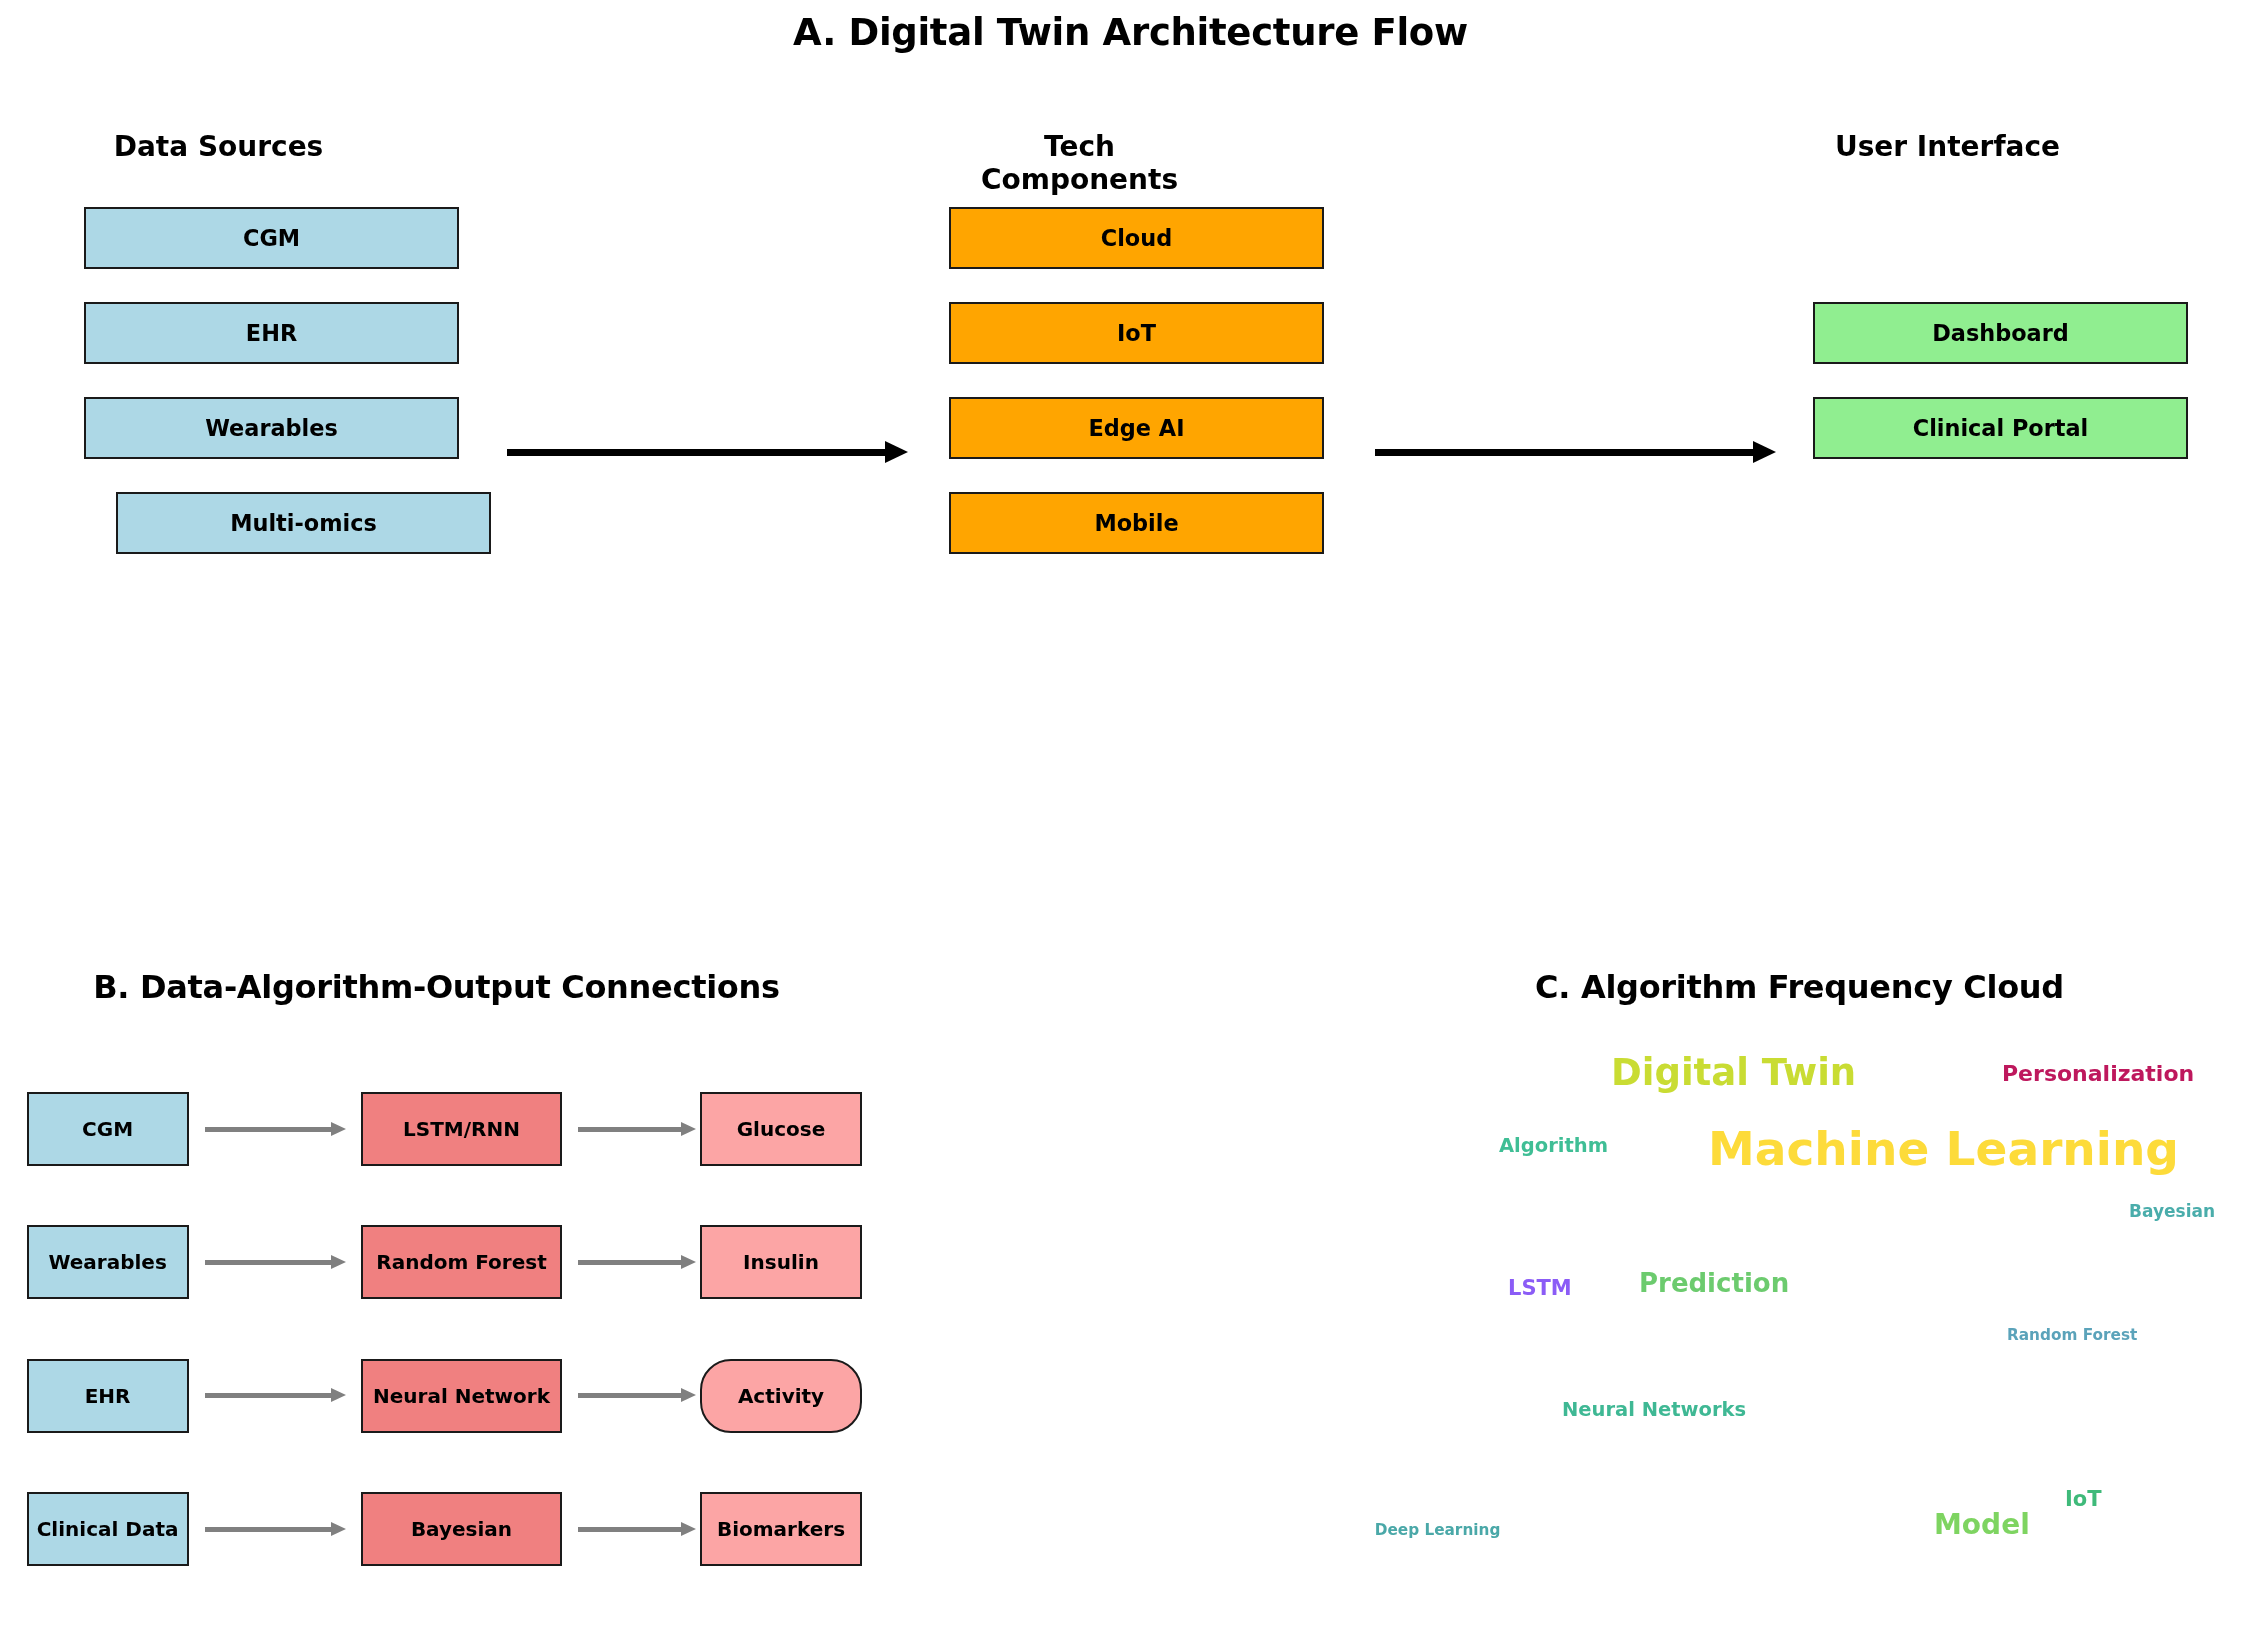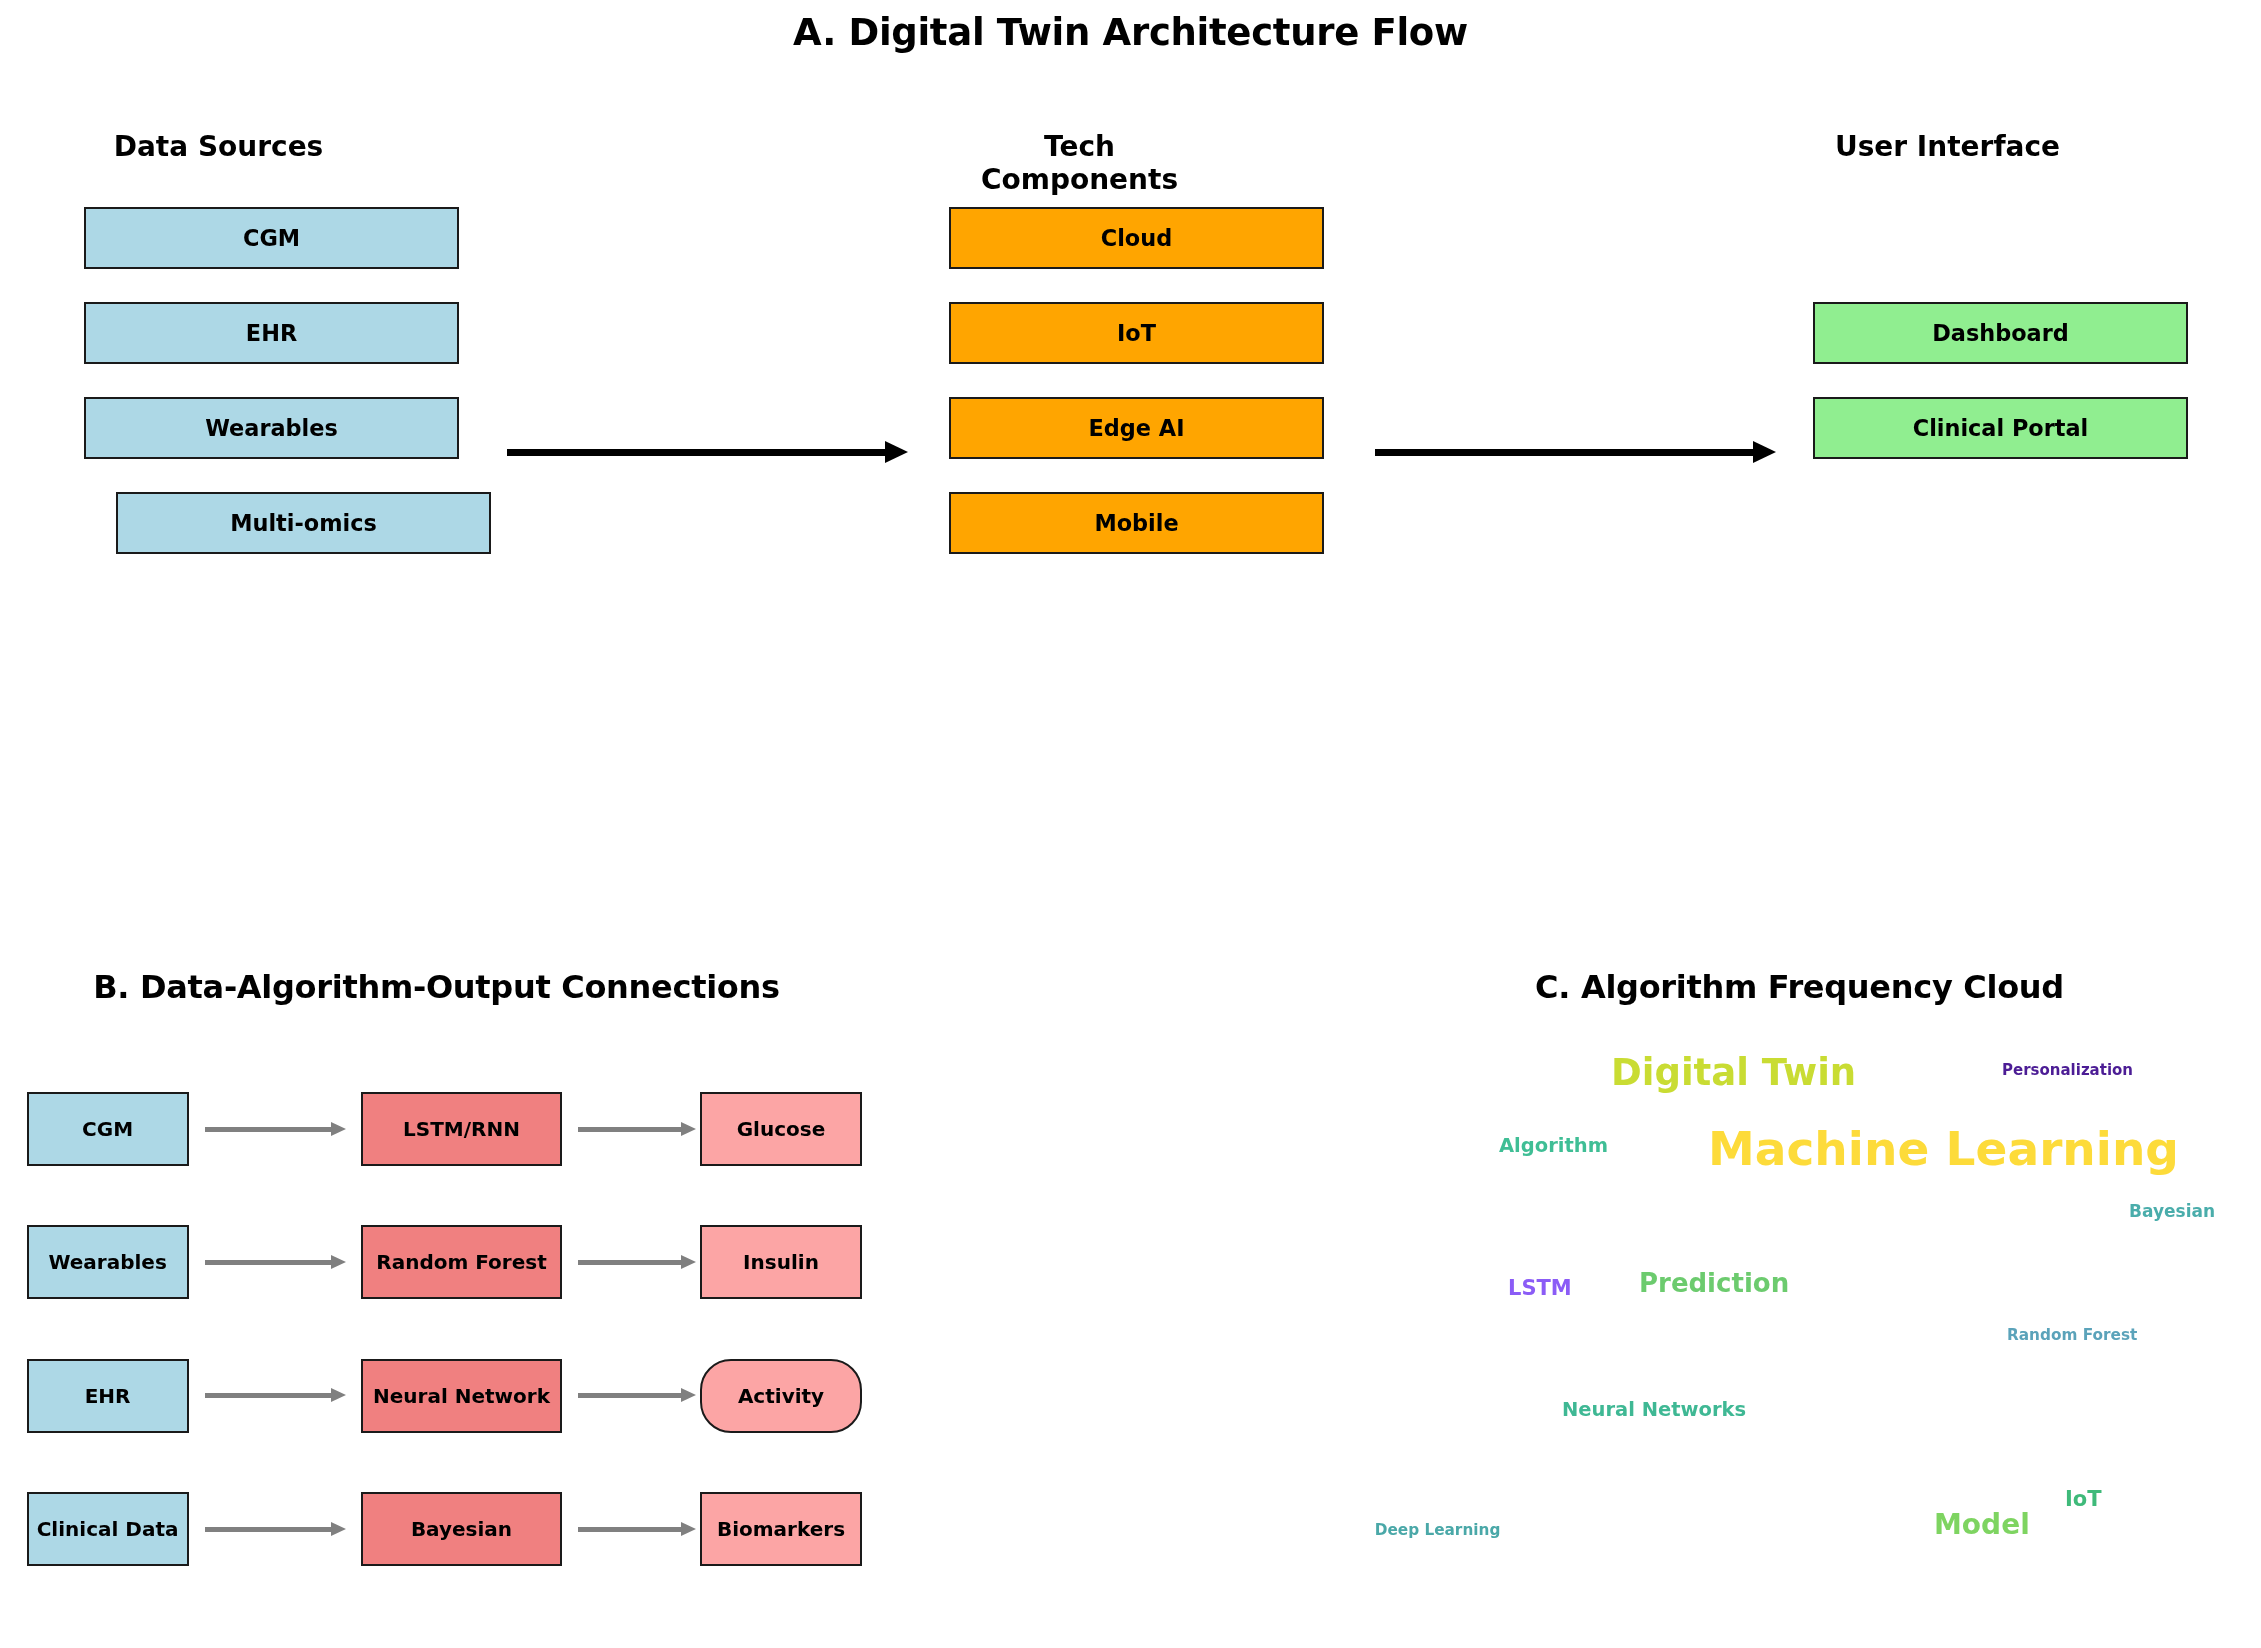--- a/index.html
+++ b/index.html
@@ -225,21 +225,21 @@
     <div class="shaft" style="width:103px;"></div>
     <div class="head" style="left:103px;"></div>
   </div>
   <div class="conn-box out" style="left:700px; top:571px; width:162px;">Biomarkers</div>
 </div>
 
 <div id="panel-c">
   <div id="panel-c-title">C. Algorithm Frequency Cloud</div>
   <div id="cloud-words">
       <span class="cloud-word" style="left: 254px; top: 133px; font-size: 37px; color: rgb(201, 220, 51);">Digital Twin</span>
-      <span class="cloud-word" style="left: 645px; top: 142px; font-size: 15px; color: #4c1d95;">Personalization</span>
+      <span class="cloud-word" style="left: 645px; top: 142px; font-size: 22px; color: #be185d;">Personalization</span>
       <span class="cloud-word" style="left: 142px; top: 215px; font-size: 19.5px; color: rgb(63, 190, 149);">Algorithm</span>
       <span class="cloud-word" style="left: 351px; top: 204px; font-size: 47px; color: rgb(253, 219, 58);">Machine Learning</span>
       <span class="cloud-word" style="left: 772px; top: 282px; font-size: 17px; color: rgb(74, 173, 171);">Bayesian</span>
       <span class="cloud-word" style="left: 151px; top: 357px; font-size: 21px; color: #8b5cf6;">LSTM</span>
       <span class="cloud-word" style="left: 282px; top: 349px; font-size: 26px; color: rgb(108, 203, 110);">Prediction</span>
       <span class="cloud-word" style="left: 650px; top: 407px; font-size: 15.3px; color: rgb(91, 163, 186);">Random Forest</span>
       <span class="cloud-word" style="left: 205px; top: 479px; font-size: 19.5px; color: rgb(63, 184, 148);">Neural Networks</span>
       <span class="cloud-word" style="left: 708px; top: 568px; font-size: 21px; color: rgb(63, 186, 122);">IoT</span>
       <span class="cloud-word" style="left: 17.7px; top: 602px; font-size: 15.3px; color: rgb(74, 168, 168);">Deep Learning</span>
       <span class="cloud-word" style="left: 577px; top: 590px; font-size: 28px; color: rgb(126, 212, 97);">Model</span>

